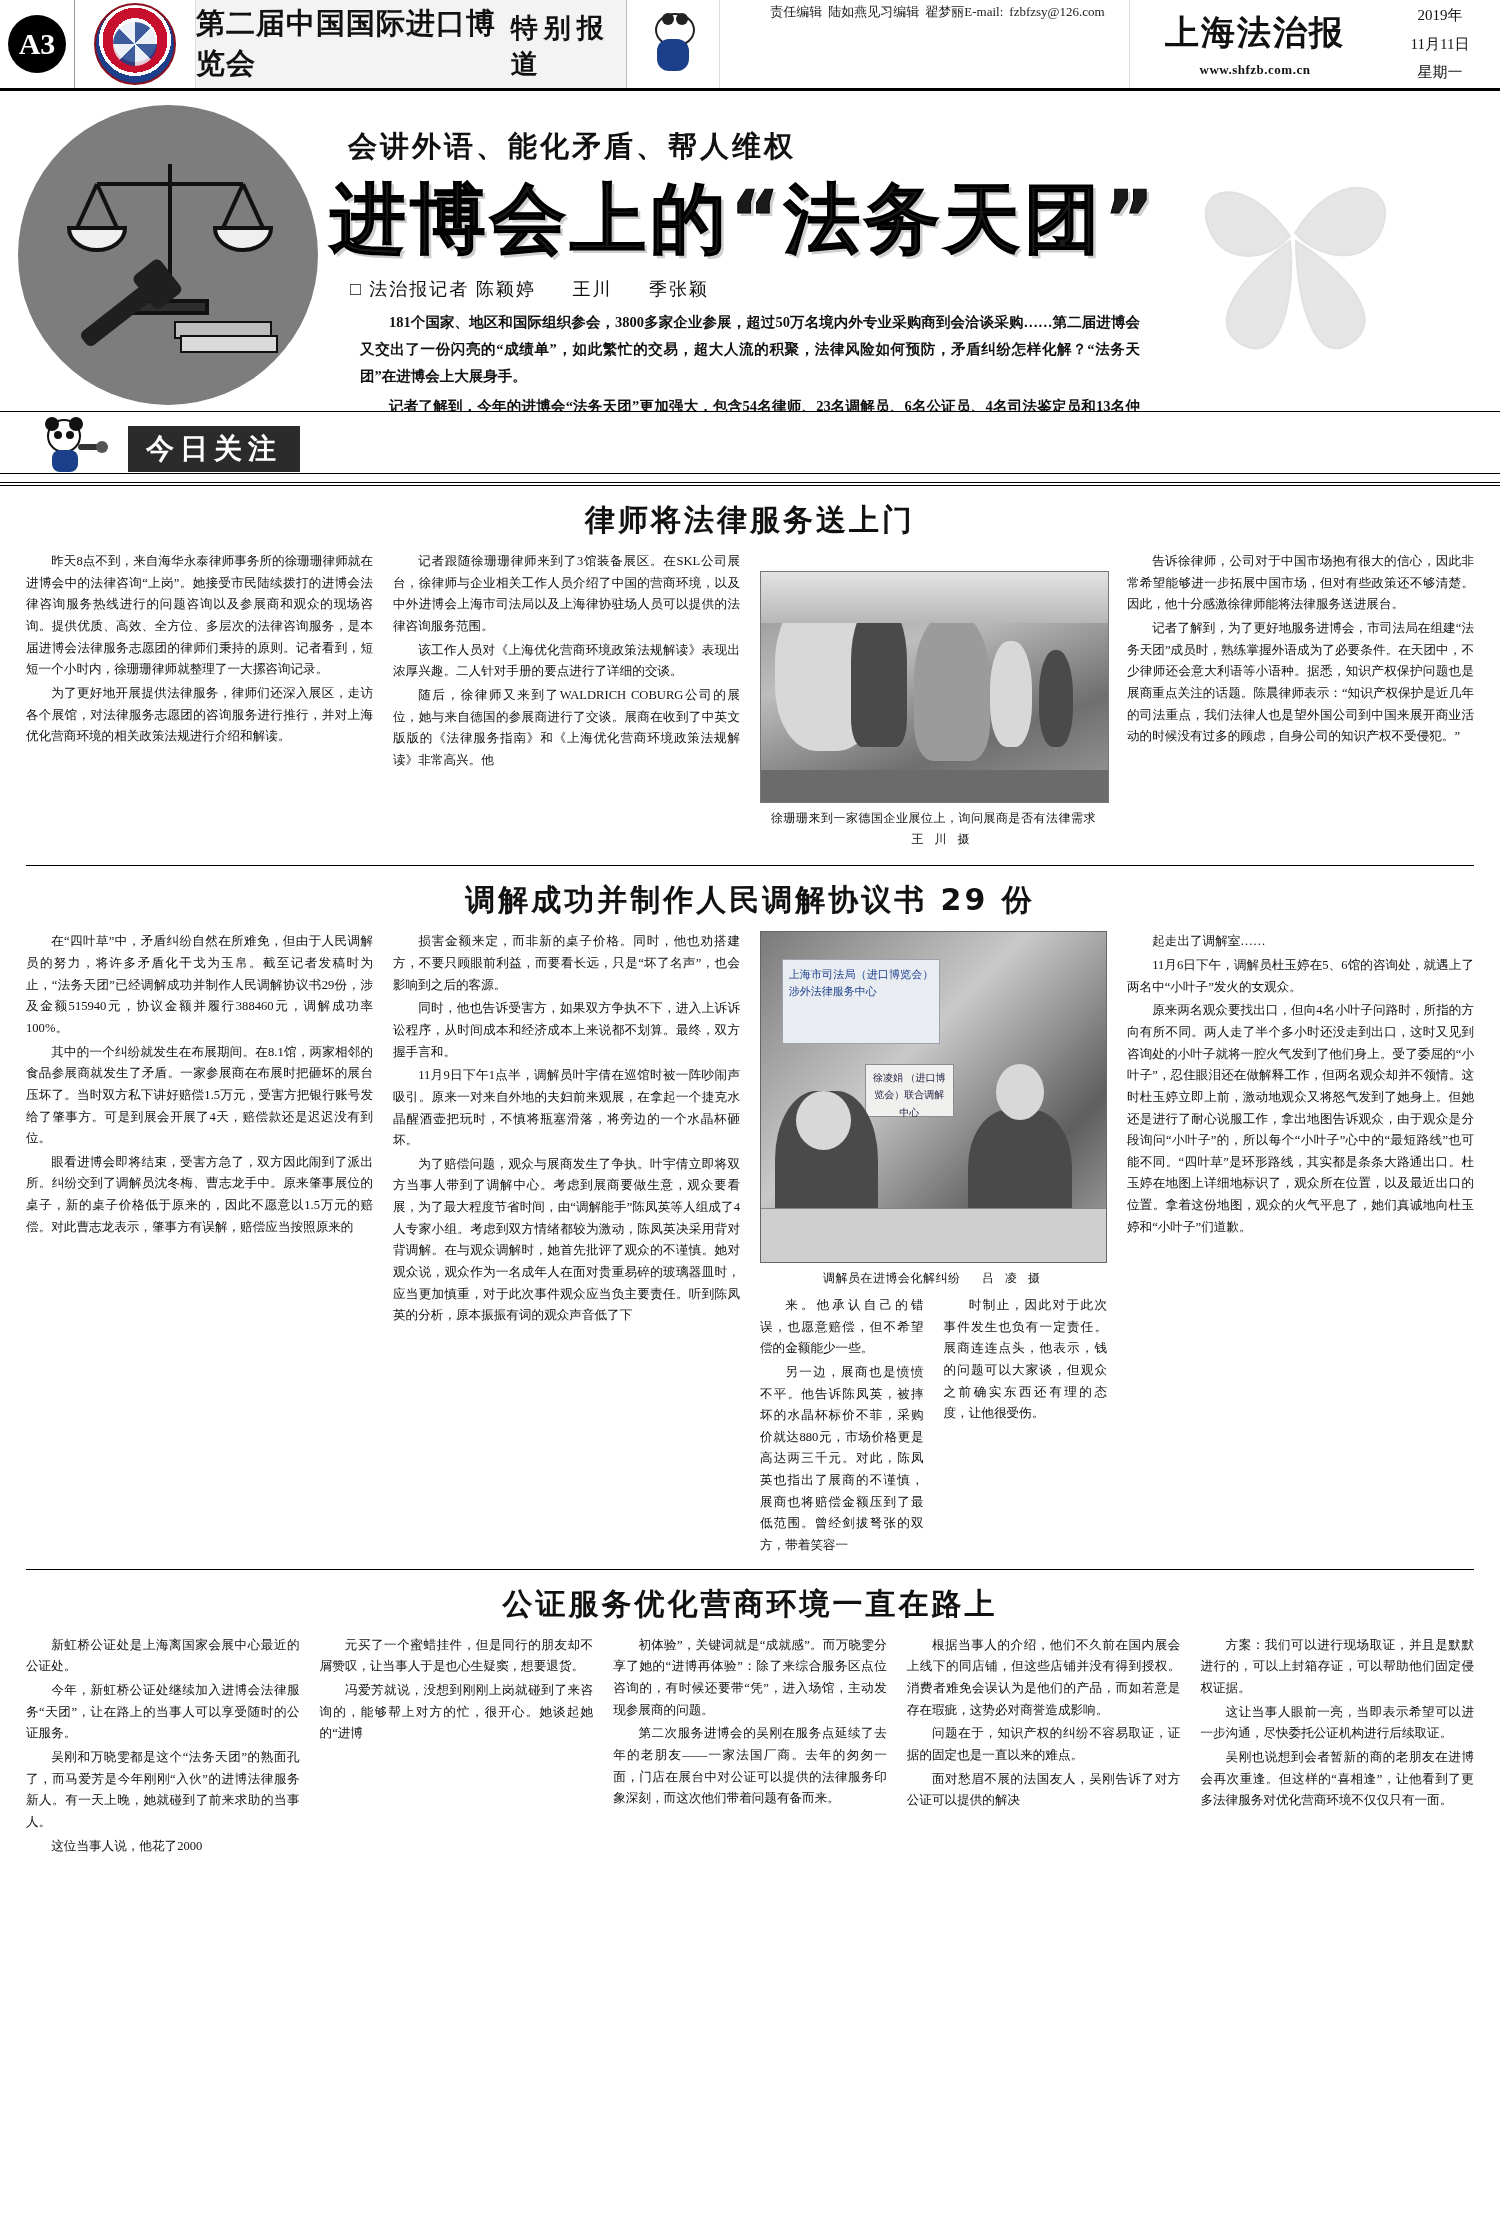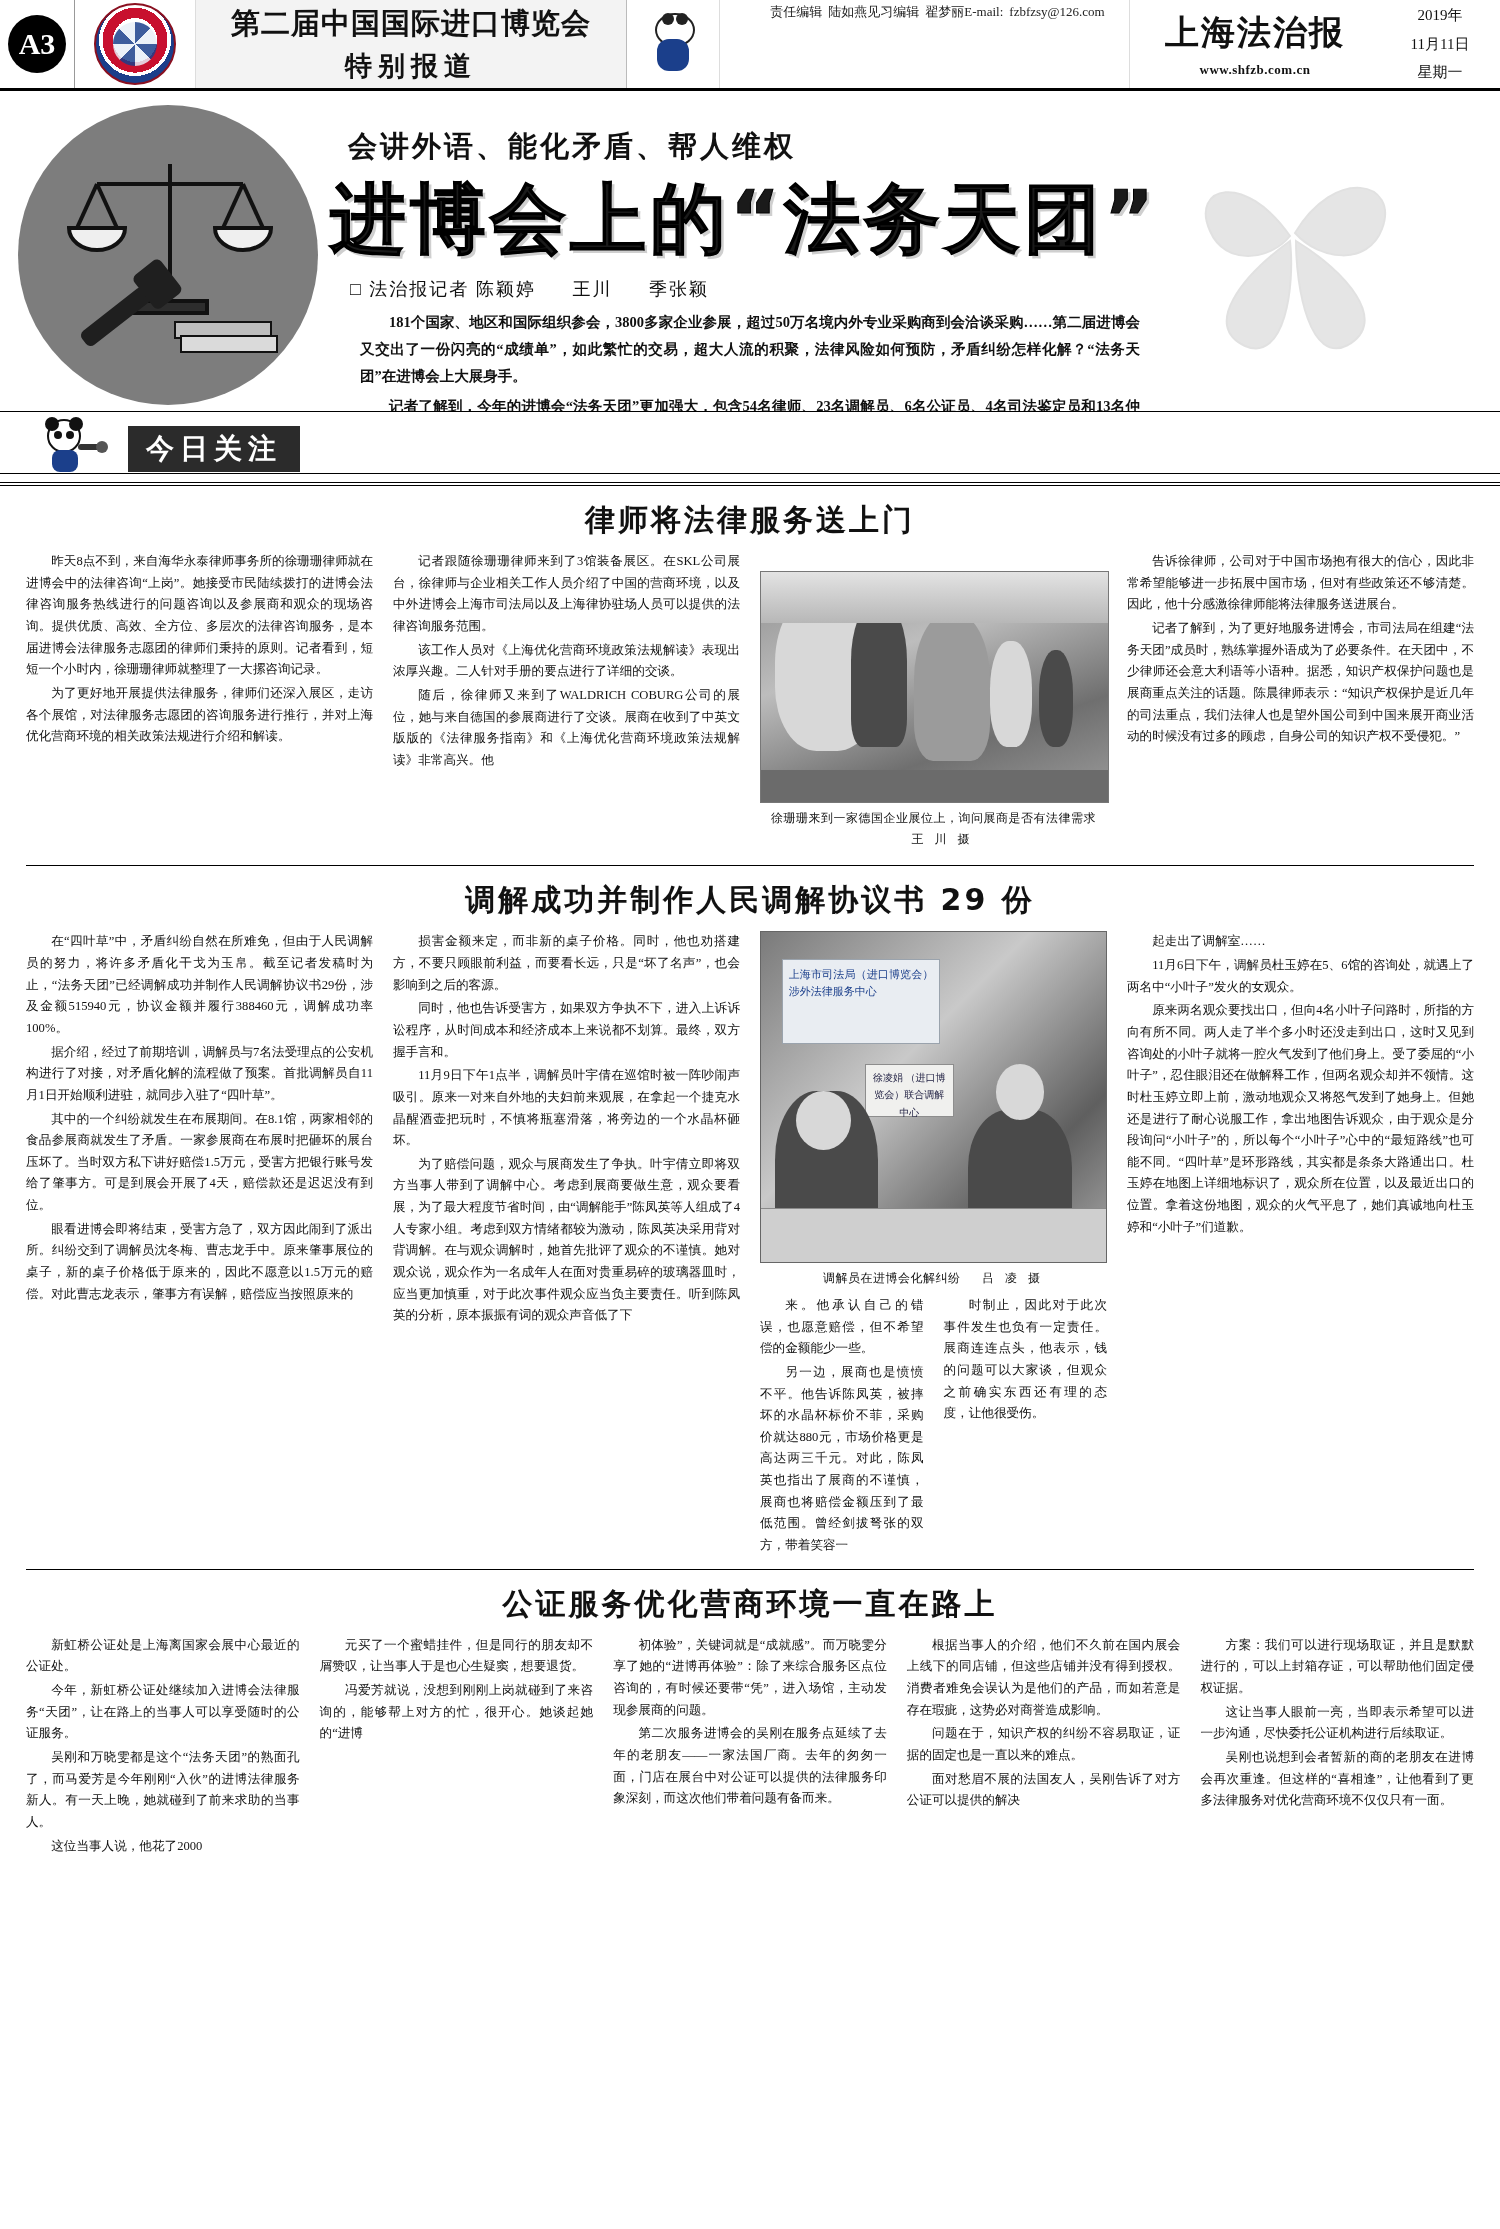--- a/index.html
+++ b/index.html
@@ -27,21 +27,21 @@
     width:78px; height:78px; border-radius:50%;
     background:radial-gradient(circle at 50% 45%, #fff 0 38%, #c8102e 38% 56%, #fff 56% 62%, #1b3f8b 62% 100%);
     border:2px solid #8a1020; position:relative; overflow:hidden;
   }
   .mh-logo .emblem:after{
     content:""; position:absolute; left:50%; top:50%; transform:translate(-50%,-50%);
     width:44px;height:44px;border-radius:50%;
     background:conic-gradient(#1b3f8b 0 12%, #e8eef7 12% 25%, #1b3f8b 25% 37%, #e8eef7 37% 50%, #1b3f8b 50% 62%, #e8eef7 62% 75%, #1b3f8b 75% 87%, #e8eef7 87% 100%);
     opacity:.85;
   }
-  .mh-title { flex:0 0 430px; display:flex; flex-direction:column; align-items:center; justify-content:center;
+  .mh-title { flex:0 0 430px; display:flex; flex-direction:row; align-items:center; justify-content:center;
     border-right:1px solid #bbb; background:#f3f3f3; }
   .mh-title .l1 { font-size:29px; font-weight:bold; letter-spacing:1px; font-family:"DejaVu Sans", sans-serif;}
   .mh-title .l2 { font-size:27px; font-weight:bold; letter-spacing:6px; margin-top:4px; font-family:"DejaVu Sans", sans-serif;}
   .mh-mascot { width:92px; display:flex; align-items:center; justify-content:center; border-right:1px solid #ddd;}
   .mh-mascot .panda {
     width:52px;height:62px;position:relative;
   }
   .mh-mascot .panda .head{position:absolute;left:8px;top:0;width:36px;height:30px;border-radius:50%;background:#fff;border:2px solid #222;}
   .mh-mascot .panda .ear{position:absolute;width:12px;height:12px;border-radius:50%;background:#222;top:-2px;}
   .mh-mascot .panda .ear.l{left:5px;} .mh-mascot .panda .ear.r{right:5px;}
@@ -272,21 +272,20 @@
       </div>
     </div>
     <div class="sec-rule"></div>
   </div>
 
   <div class="sec2">
     <div class="sec-head">调解成功并制作人民调解协议书 29 份</div>
     <div class="cols3">
       <div class="col">
         <p>在“四叶草”中，矛盾纠纷自然在所难免，但由于人民调解员的努力，将许多矛盾化干戈为玉帛。截至记者发稿时为止，“法务天团”已经调解成功并制作人民调解协议书29份，涉及金额515940元，协议金额并履行388460元，调解成功率100%。</p>
-        <p>据介绍，经过了前期培训，调解员与7名法受理点的公安机构进行了对接，对矛盾化解的流程做了预案。首批调解员自11月1日开始顺利进驻，就同步入驻了“四叶草”。</p>
         <p>其中的一个纠纷就发生在布展期间。在8.1馆，两家相邻的食品参展商就发生了矛盾。一家参展商在布展时把砸坏的展台压坏了。当时双方私下讲好赔偿1.5万元，受害方把银行账号发给了肇事方。可是到展会开展了4天，赔偿款还是迟迟没有到位。</p>
         <p>眼看进博会即将结束，受害方急了，双方因此闹到了派出所。纠纷交到了调解员沈冬梅、曹志龙手中。原来肇事展位的桌子，新的桌子价格低于原来的，因此不愿意以1.5万元的赔偿。对此曹志龙表示，肇事方有误解，赔偿应当按照原来的</p>
       </div>
       <div class="col">
         <p>损害金额来定，而非新的桌子价格。同时，他也劝搭建方，不要只顾眼前利益，而要看长远，只是“坏了名声”，也会影响到之后的客源。</p>
         <p>同时，他也告诉受害方，如果双方争执不下，进入上诉诉讼程序，从时间成本和经济成本上来说都不划算。最终，双方握手言和。</p>
         <p>11月9日下午1点半，调解员叶宇倩在巡馆时被一阵吵闹声吸引。原来一对来自外地的夫妇前来观展，在拿起一个捷克水晶醒酒壶把玩时，不慎将瓶塞滑落，将旁边的一个水晶杯砸坏。</p>
         <p>为了赔偿问题，观众与展商发生了争执。叶宇倩立即将双方当事人带到了调解中心。考虑到展商要做生意，观众要看展，为了最大程度节省时间，由“调解能手”陈凤英等人组成了4人专家小组。考虑到双方情绪都较为激动，陈凤英决采用背对背调解。在与观众调解时，她首先批评了观众的不谨慎。她对观众说，观众作为一名成年人在面对贵重易碎的玻璃器皿时，应当更加慎重，对于此次事件观众应当负主要责任。听到陈凤英的分析，原本振振有词的观众声音低了下</p>
       </div>
       <div class="col wide-span">

